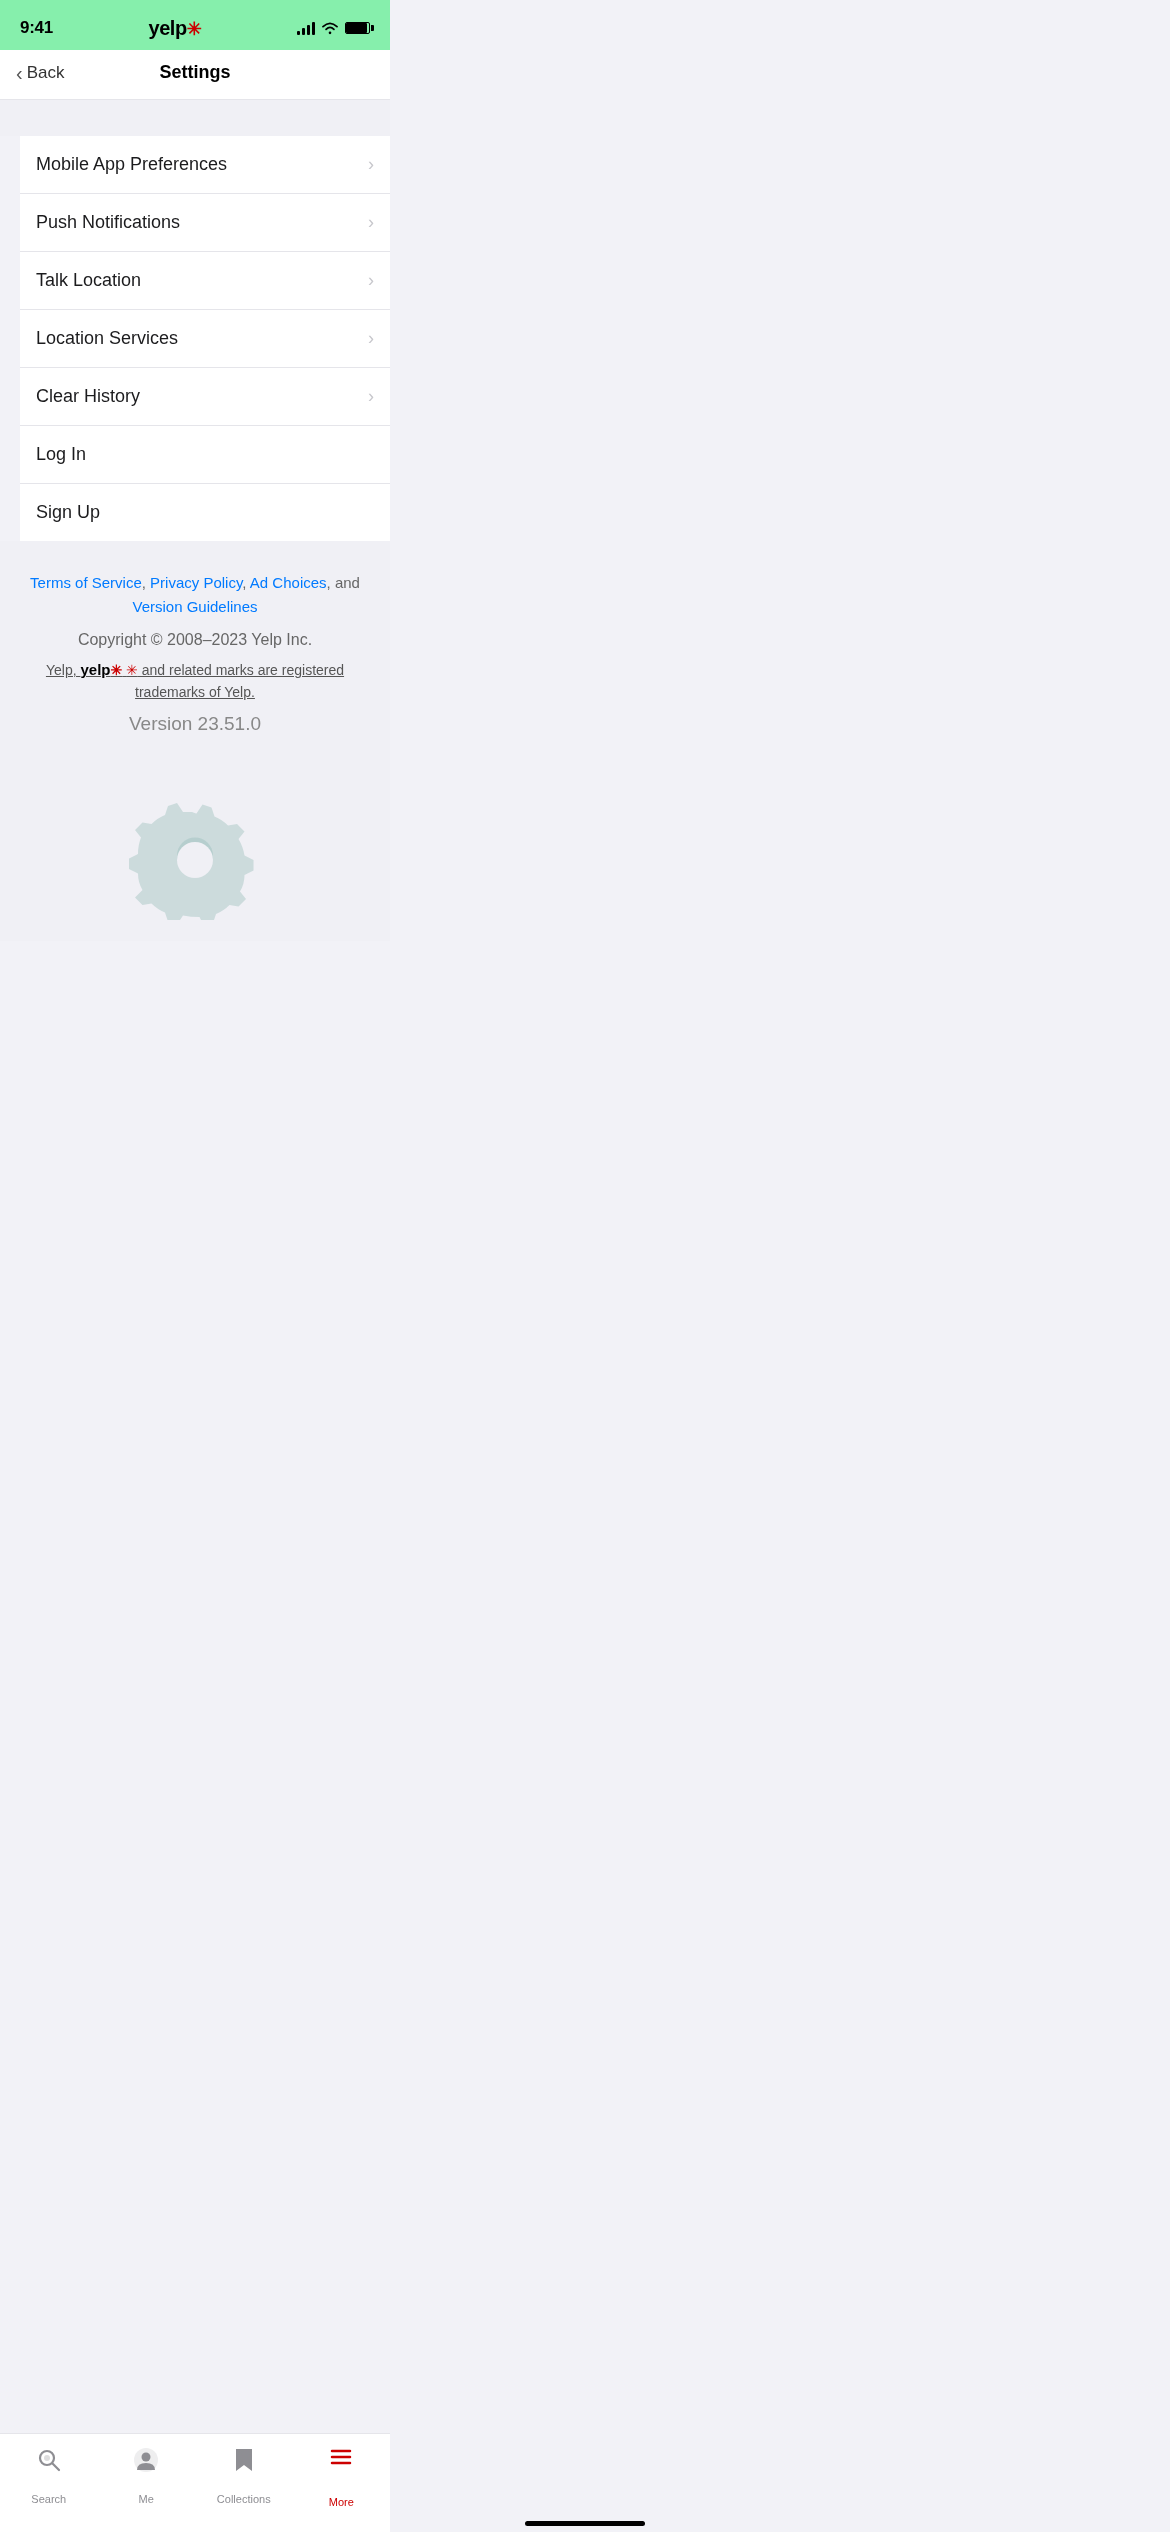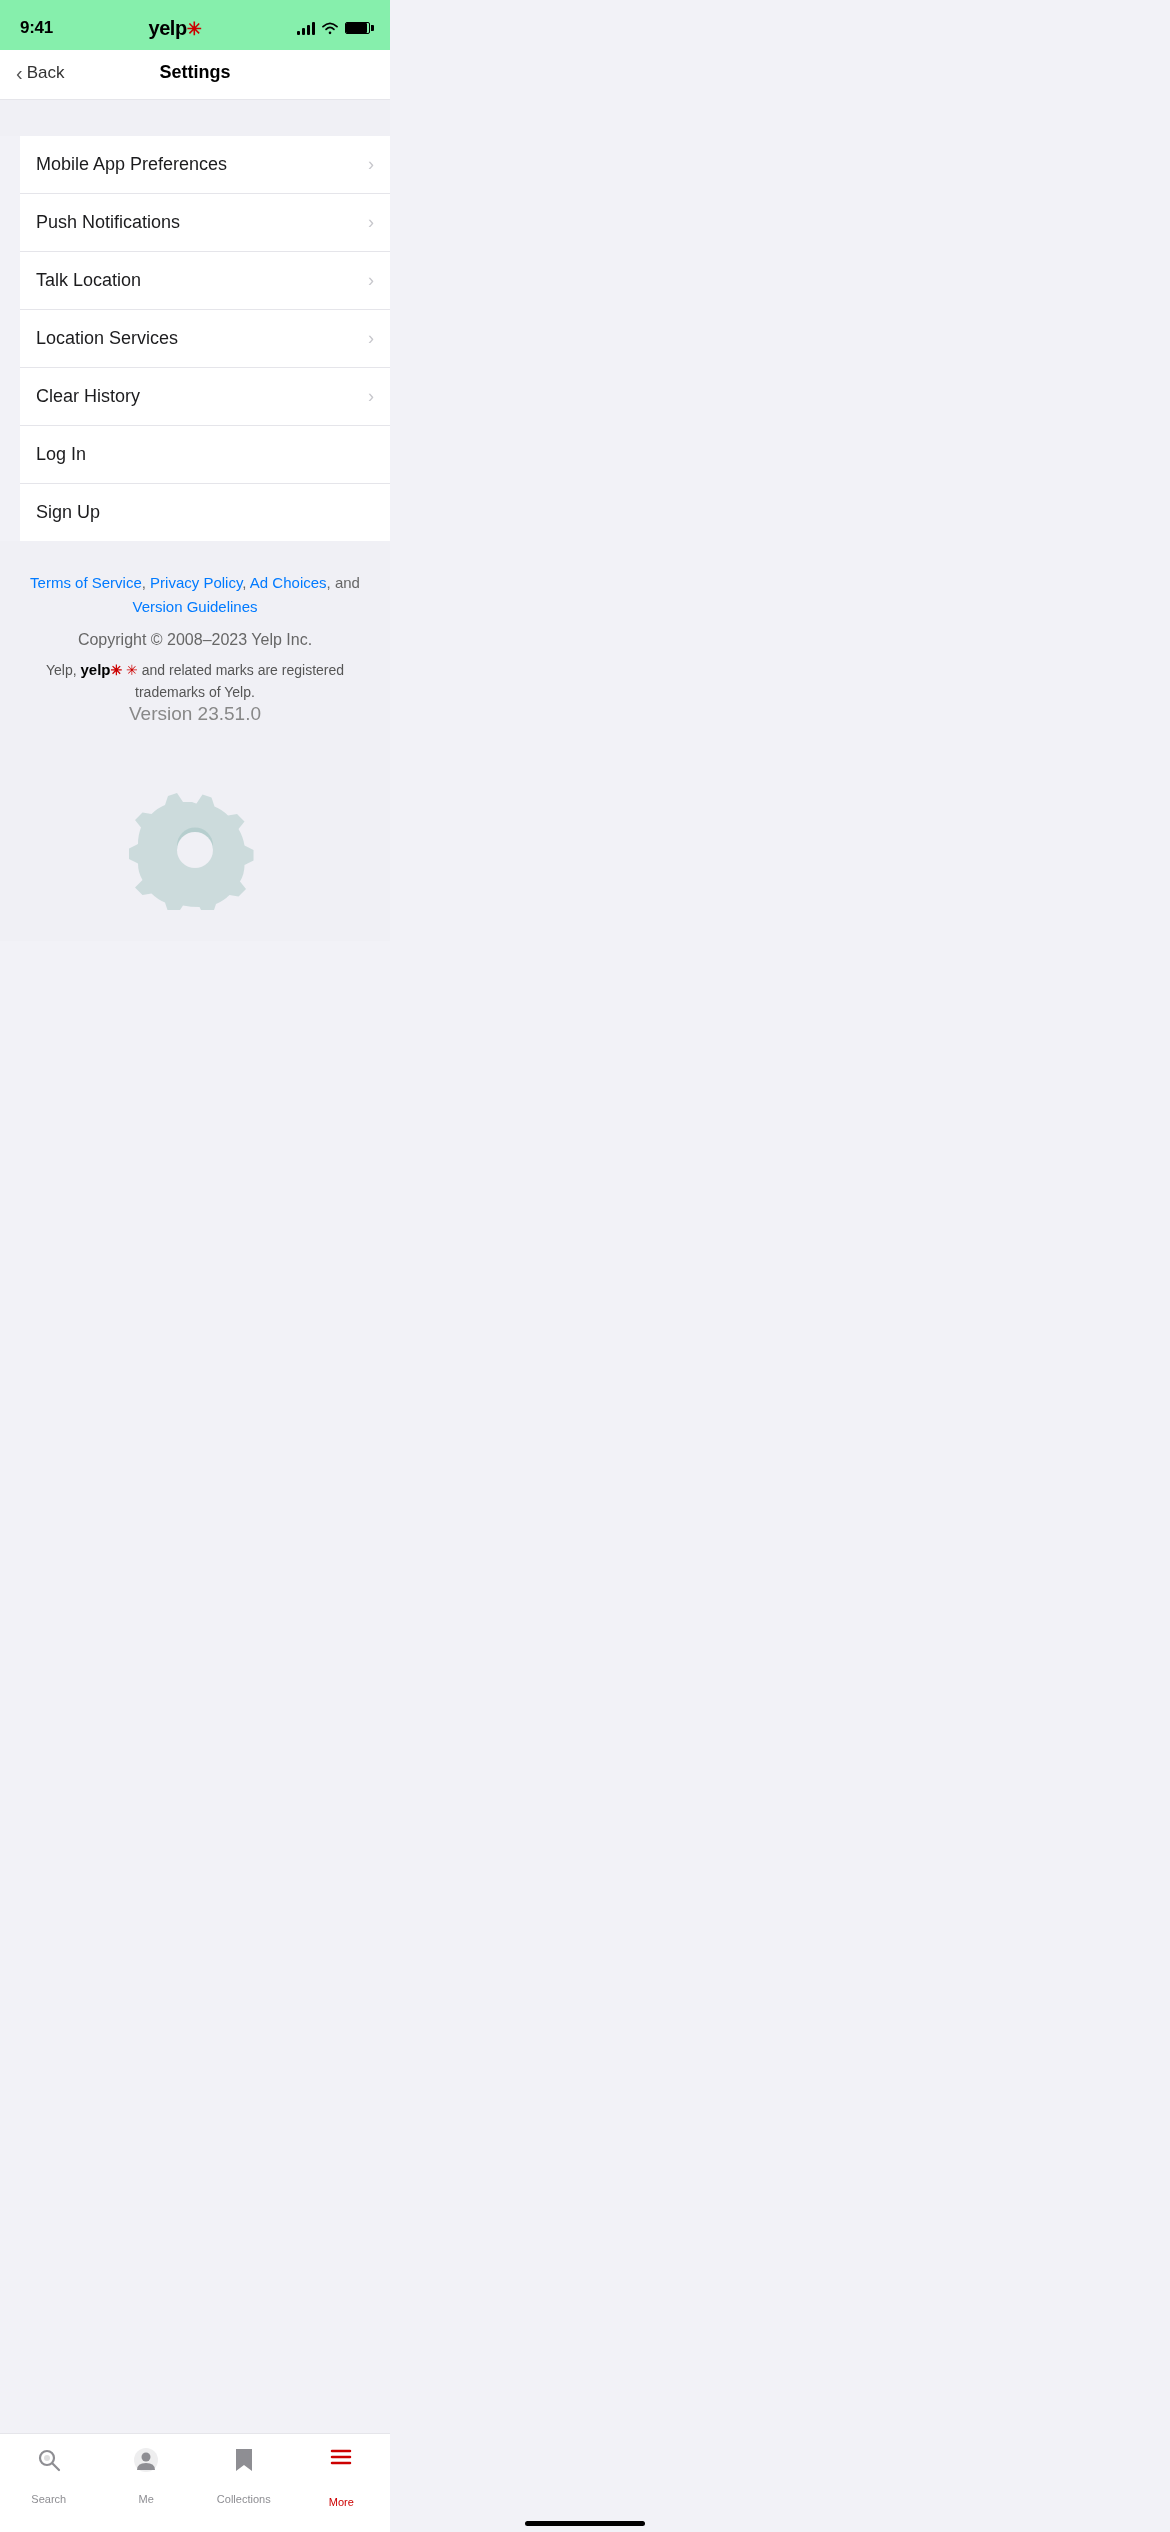--- a/index.html
+++ b/index.html
@@ -183,21 +183,23 @@
 
     .footer-copyright {
       color: #666;
       font-size: 16px;
       margin-bottom: 10px;
     }
 
     .footer-trademark {
       color: #555;
       font-size: 14px;
+      margin-bottom: 10px;
       line-height: 1.5;
+      text-decoration: underline;
     }
 
     .footer-trademark .yelp-bold {
       font-weight: 900;
       color: #000;
       font-size: 15px;
     }
 
     .footer-trademark .yelp-star {
       color: #cc0000;

